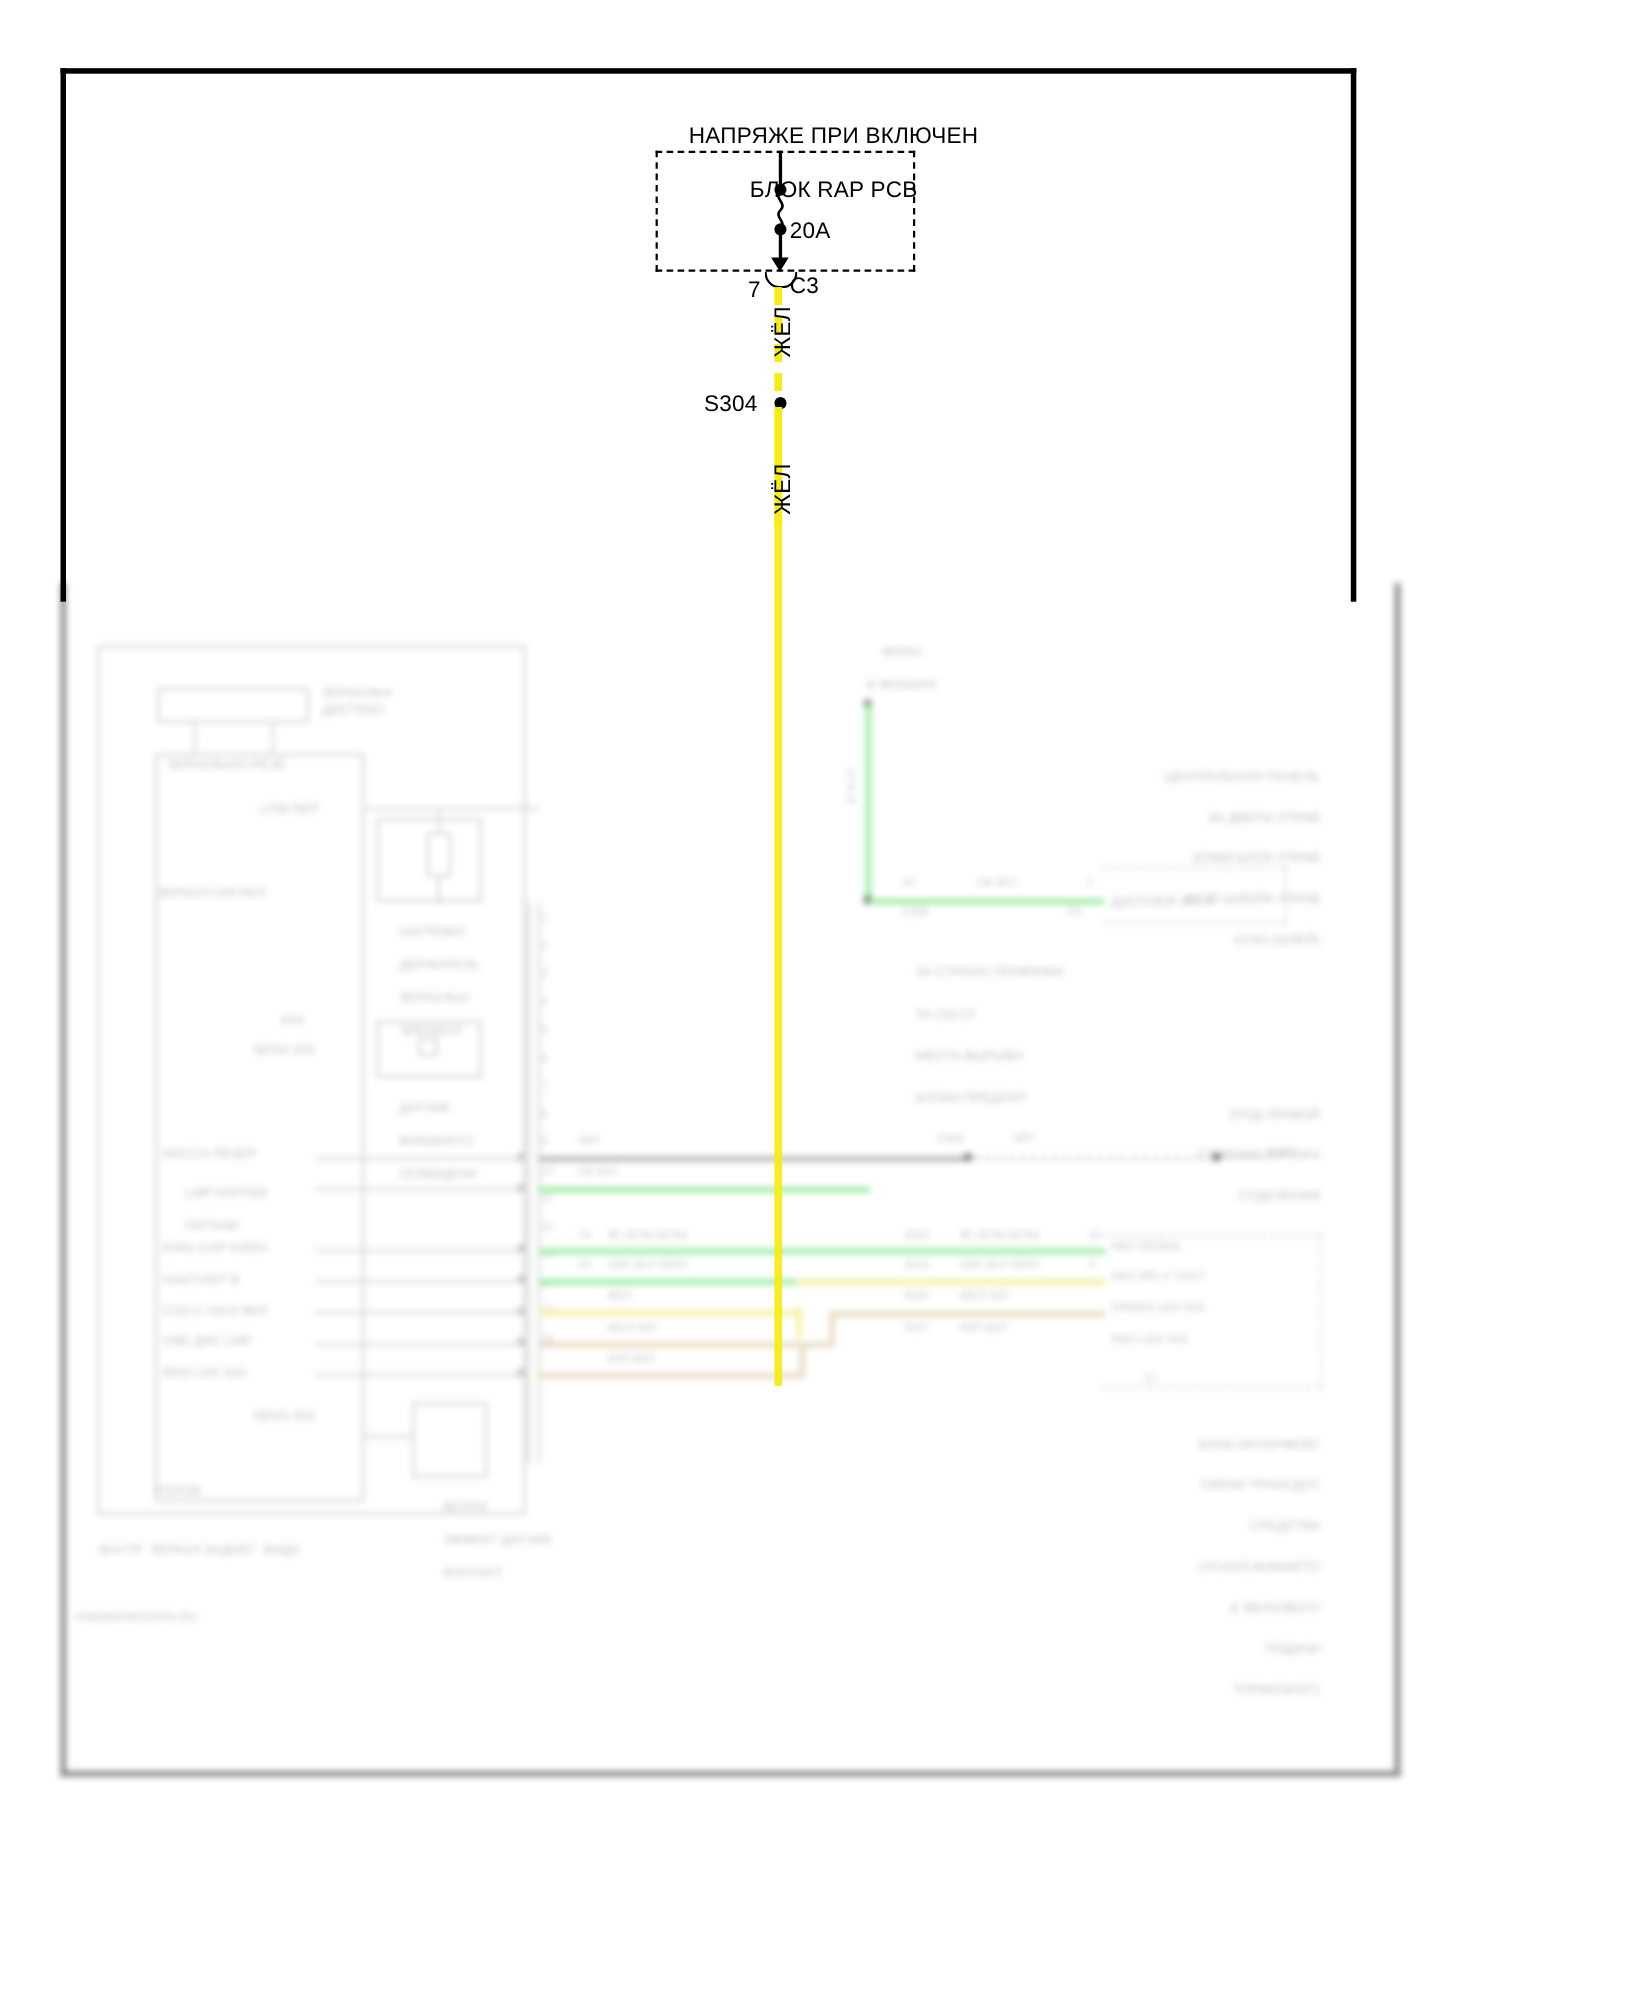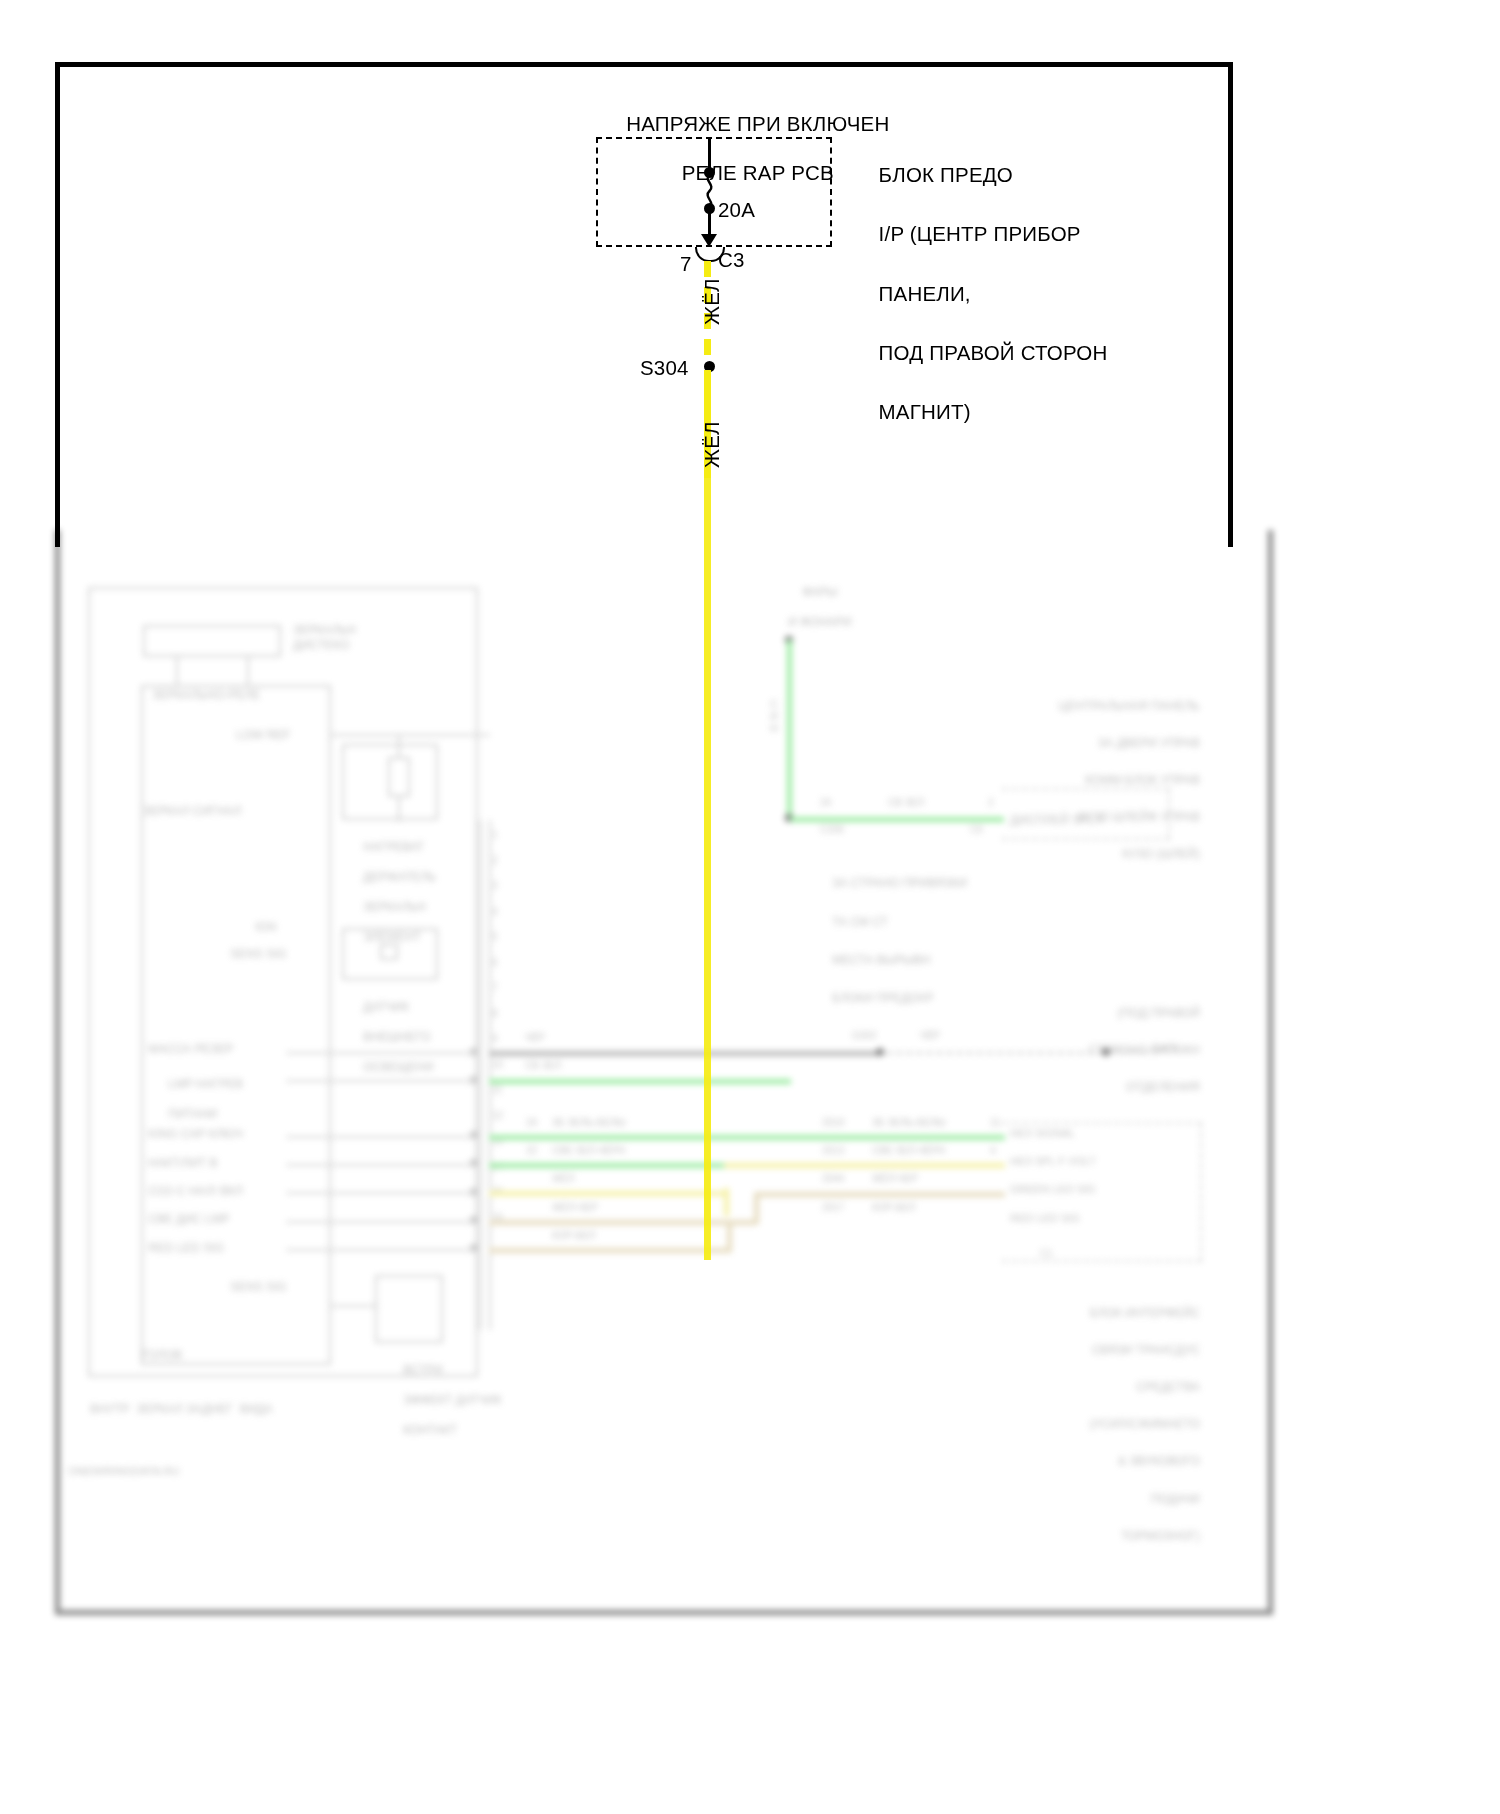--- a/index.html
+++ b/index.html
@@ -415,45 +415,38 @@
     </div>
 
   </div>
 
   <div class="wire-yellow" style="left:704px; top:470px; height:790px; opacity:0.92;"></div>
 
   <div class="frame-top"></div>
 
   <div class="txt hdr" style="left:596px; top:88px; width:300px; text-align:center;">
     <span>НАПРЯЖЕ ПРИ ВКЛЮЧЕН</span><br>
-    <span>РЕЛЕ RAP PCB</span>
+    <span>БЛОК RAP PCB</span>
   </div>
 
   <div class="fusebox"></div>
 
   <div class="vline" style="left:708px; top:137px; height:35px;"></div>
 
   <div class="dot" style="left:704px; top:167px;"></div>
   <svg class="fusewave" width="22" height="36" viewBox="0 0 22 36" style="left:700px; top:174px;">
     <path d="M9.5 1 C 3 6, 16 11, 9.5 17 C 3 23, 16 28, 9.5 34" stroke="#000" stroke-width="2.4" fill="none"></path>
   </svg>
   <div class="dot" style="left:704px; top:203px;"></div>
 
   <div class="vline" style="left:708px; top:210px; height:27px;"></div>
   <div class="arrow-down" style="left:701px; top:234px;"></div>
 
   <div class="txt hdr" style="left:718px; top:198px;">20А</div>
 
-  <div class="txt hdr" style="left:855px; top:130px; line-height:1.45;">
-    <span>БЛОК ПРЕДО</span><br>
-    <span>I/P (ЦЕНТР ПРИБОР</span><br>
-    <span>ПАНЕЛИ,</span><br>
-    <span>ПОД ПРАВОЙ СТОРОН</span><br>
-    <span>МАГНИТ)</span>
-  </div>
 
   <div class="cup" style="left:695px; top:247px;"></div>
   <div class="txt hdr" style="left:680px; top:252px;">7</div>
   <div class="txt hdr" style="left:718px; top:248px;">C3</div>
 
   <div class="wire-yellow-dash" style="left:704px; top:261px; height:103px;"></div>
   <div class="txt hdr vert" style="left:700px; top:325px;">ЖЁЛ</div>
 
   <div class="dot" style="left:704px; top:361px;"></div>
   <div class="txt hdr" style="left:640px; top:356px;">S304</div>

